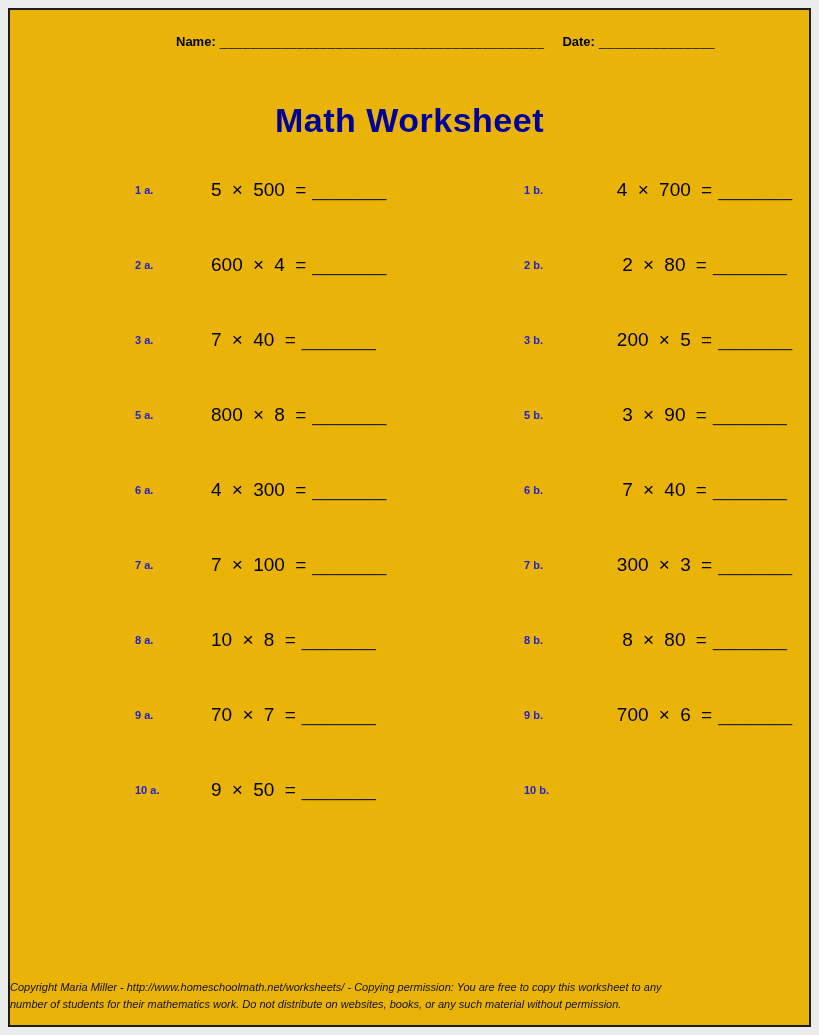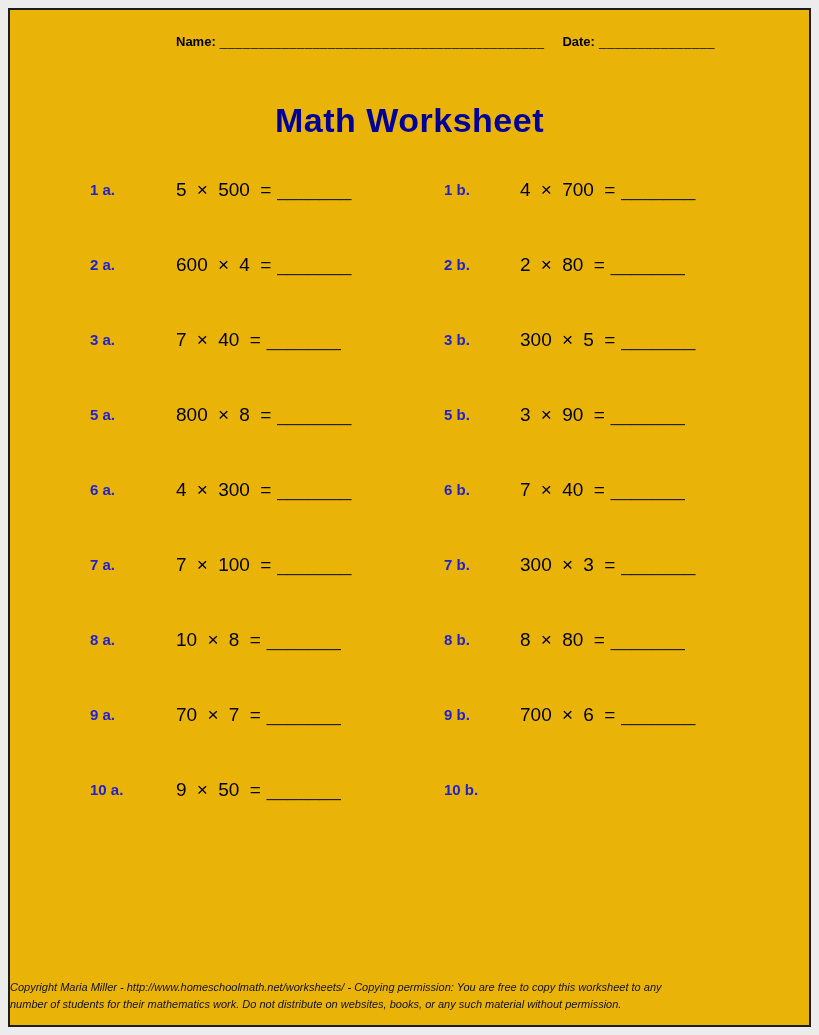--- a/index.html
+++ b/index.html
@@ -44,32 +44,33 @@
   }
   .grid { margin-top: 12px; }
   .prob-row {
     display: flex;
     align-items: center;
     height: 75px;
     padding-left: 80px;
   }
   .cell.label {
     width: 76px;
-    font-size: 15px;
+    font-size: 11px;
     font-weight: bold;
     color: var(--number-color);
+    margin-left: 45px;
   }
   .cell.expr {
     font-size: 19px;
     color: #000;
     word-spacing: 5px;
     white-space: nowrap;
   }
-  .cell.expr-a { width: 268px; margin-left: 10px; }
-  .cell.expr-b { flex: 1; }
+  .cell.expr-a { width: 268px; }
+  .cell.expr-b { flex: 1; text-align: center; }
   .blank {
     margin-left: 6px;
     color: #222;
     letter-spacing: 0;
   }
   .footer {
     position: absolute;
     left: 0; right: 0; bottom: 12px;
     text-align: left;
     font-size: 11px;
@@ -102,21 +103,21 @@
       <div class="cell label">2 a.</div>
       <div class="cell expr expr-a"><span>600 × 4 =</span><span class="blank">_______</span></div>
       <div class="cell label">2 b.</div>
       <div class="cell expr expr-b"><span>2 × 80 =</span><span class="blank">_______</span></div>
     </div>
 
     <div class="prob-row">
       <div class="cell label">3 a.</div>
       <div class="cell expr expr-a"><span>7 × 40 =</span><span class="blank">_______</span></div>
       <div class="cell label">3 b.</div>
-      <div class="cell expr expr-b"><span>300 × 5 =</span><span class="blank">_______</span></div>
+      <div class="cell expr expr-b"><span>200 × 5 =</span><span class="blank">_______</span></div>
     </div>
 
 
     <div class="prob-row">
       <div class="cell label">5 a.</div>
       <div class="cell expr expr-a"><span>800 × 8 =</span><span class="blank">_______</span></div>
       <div class="cell label">5 b.</div>
       <div class="cell expr expr-b"><span>3 × 90 =</span><span class="blank">_______</span></div>
     </div>
 

